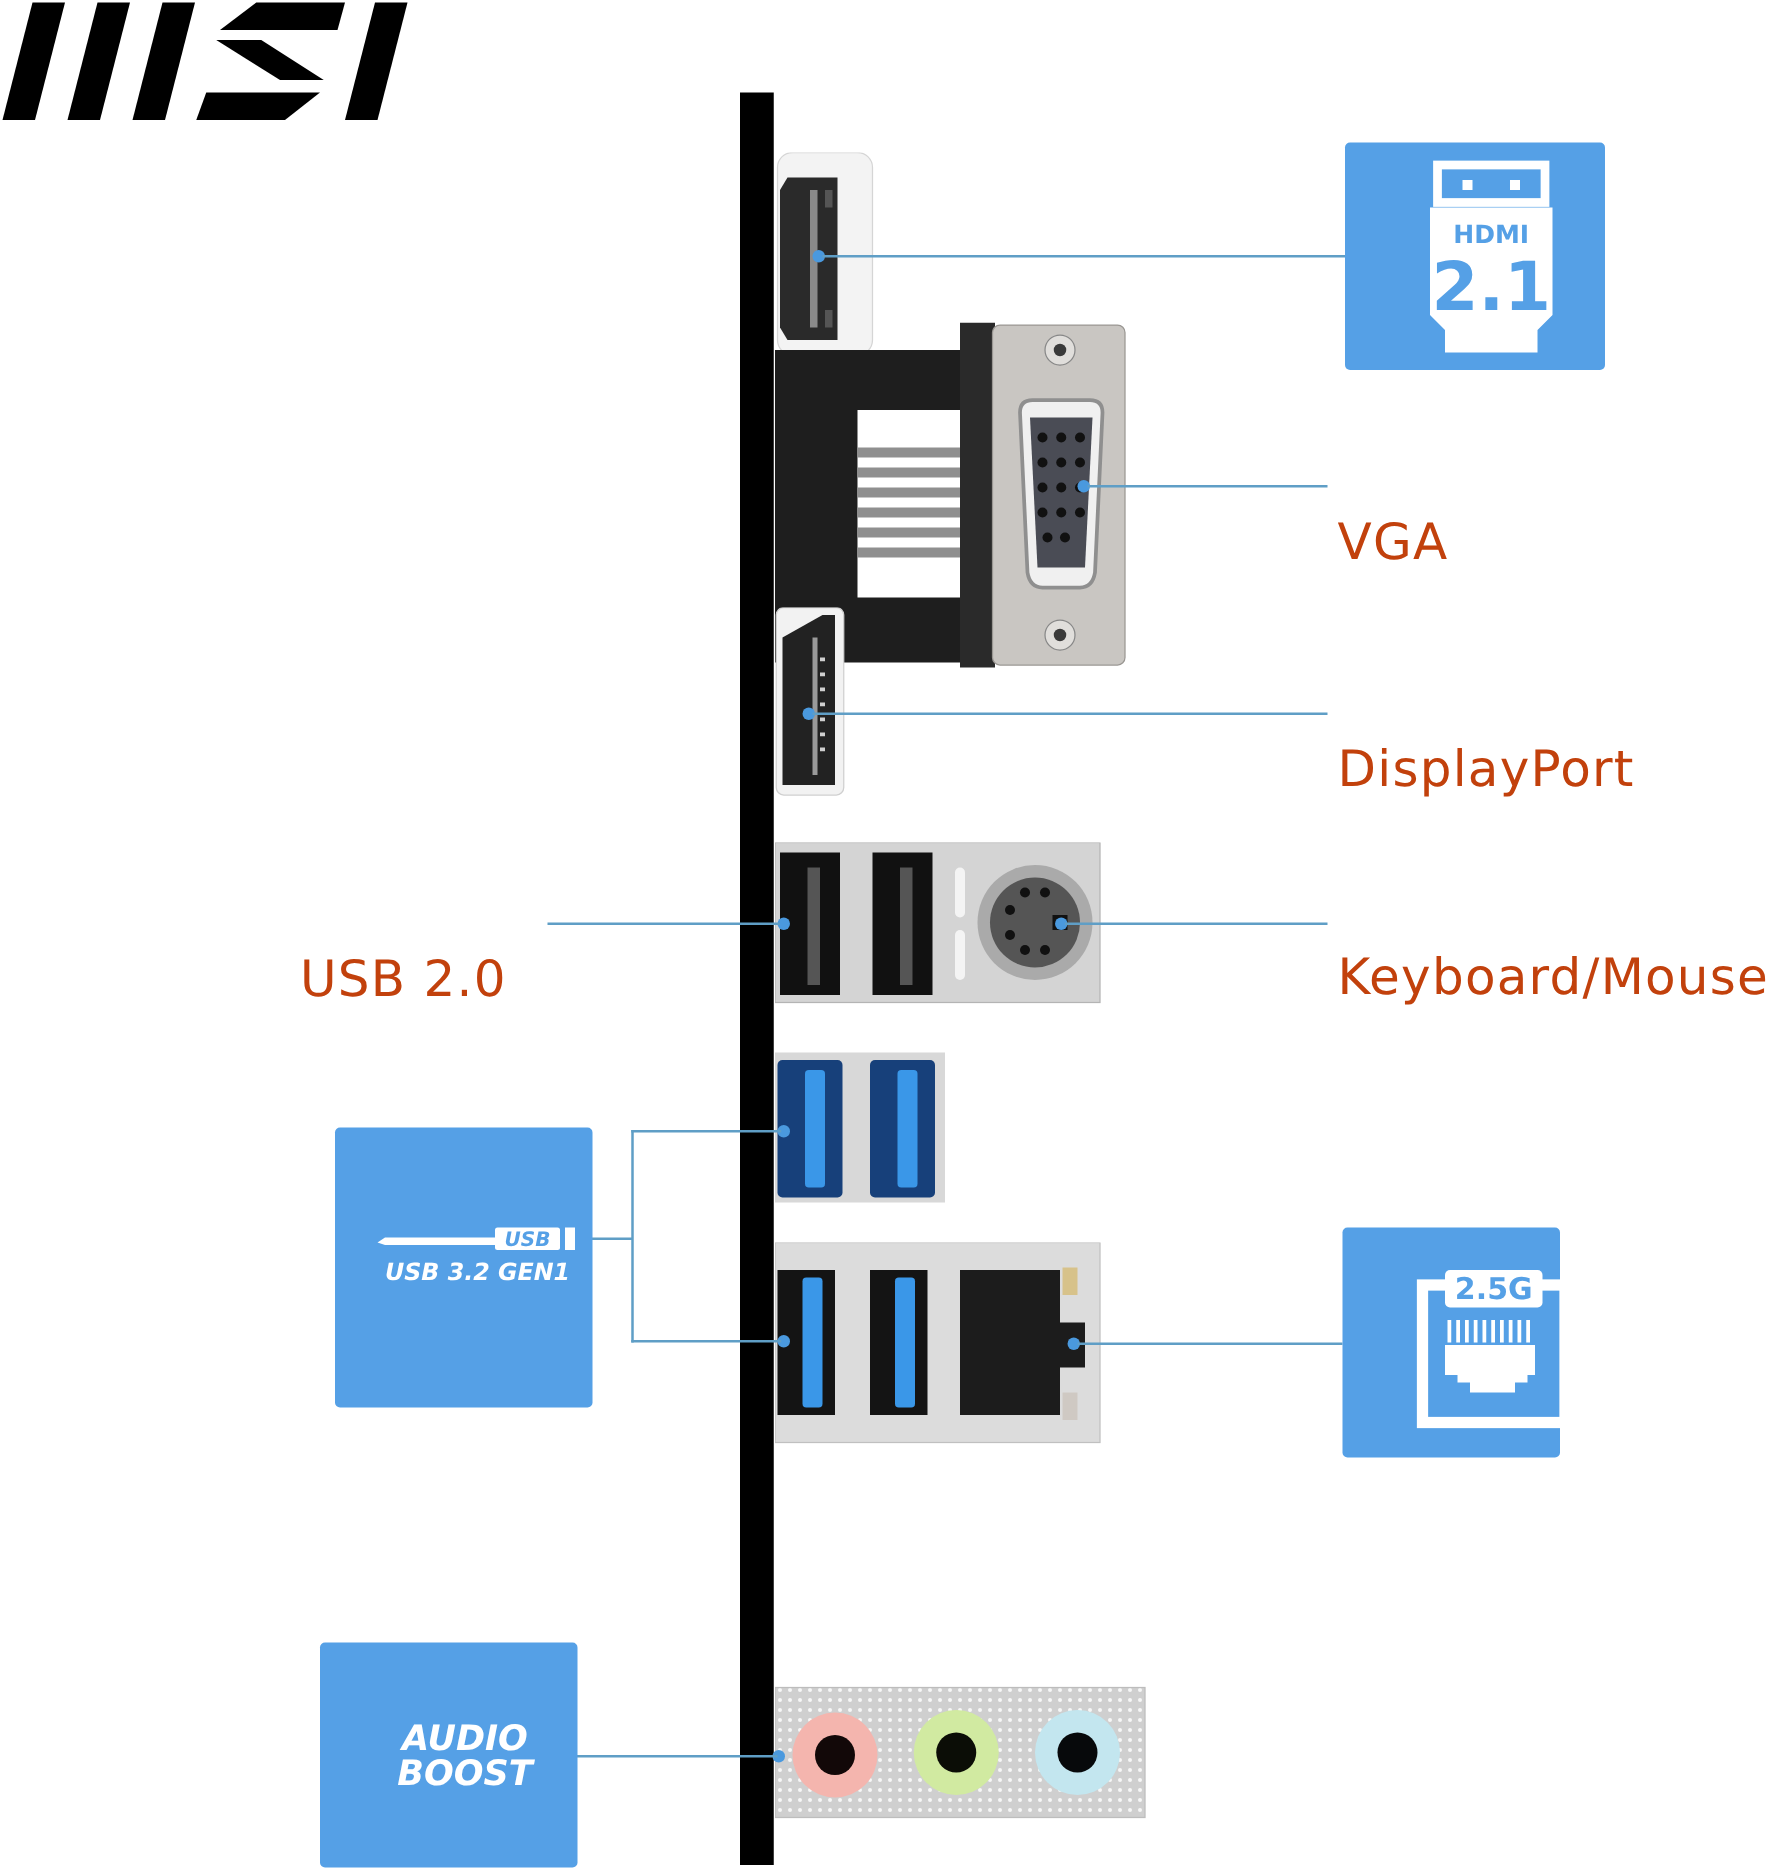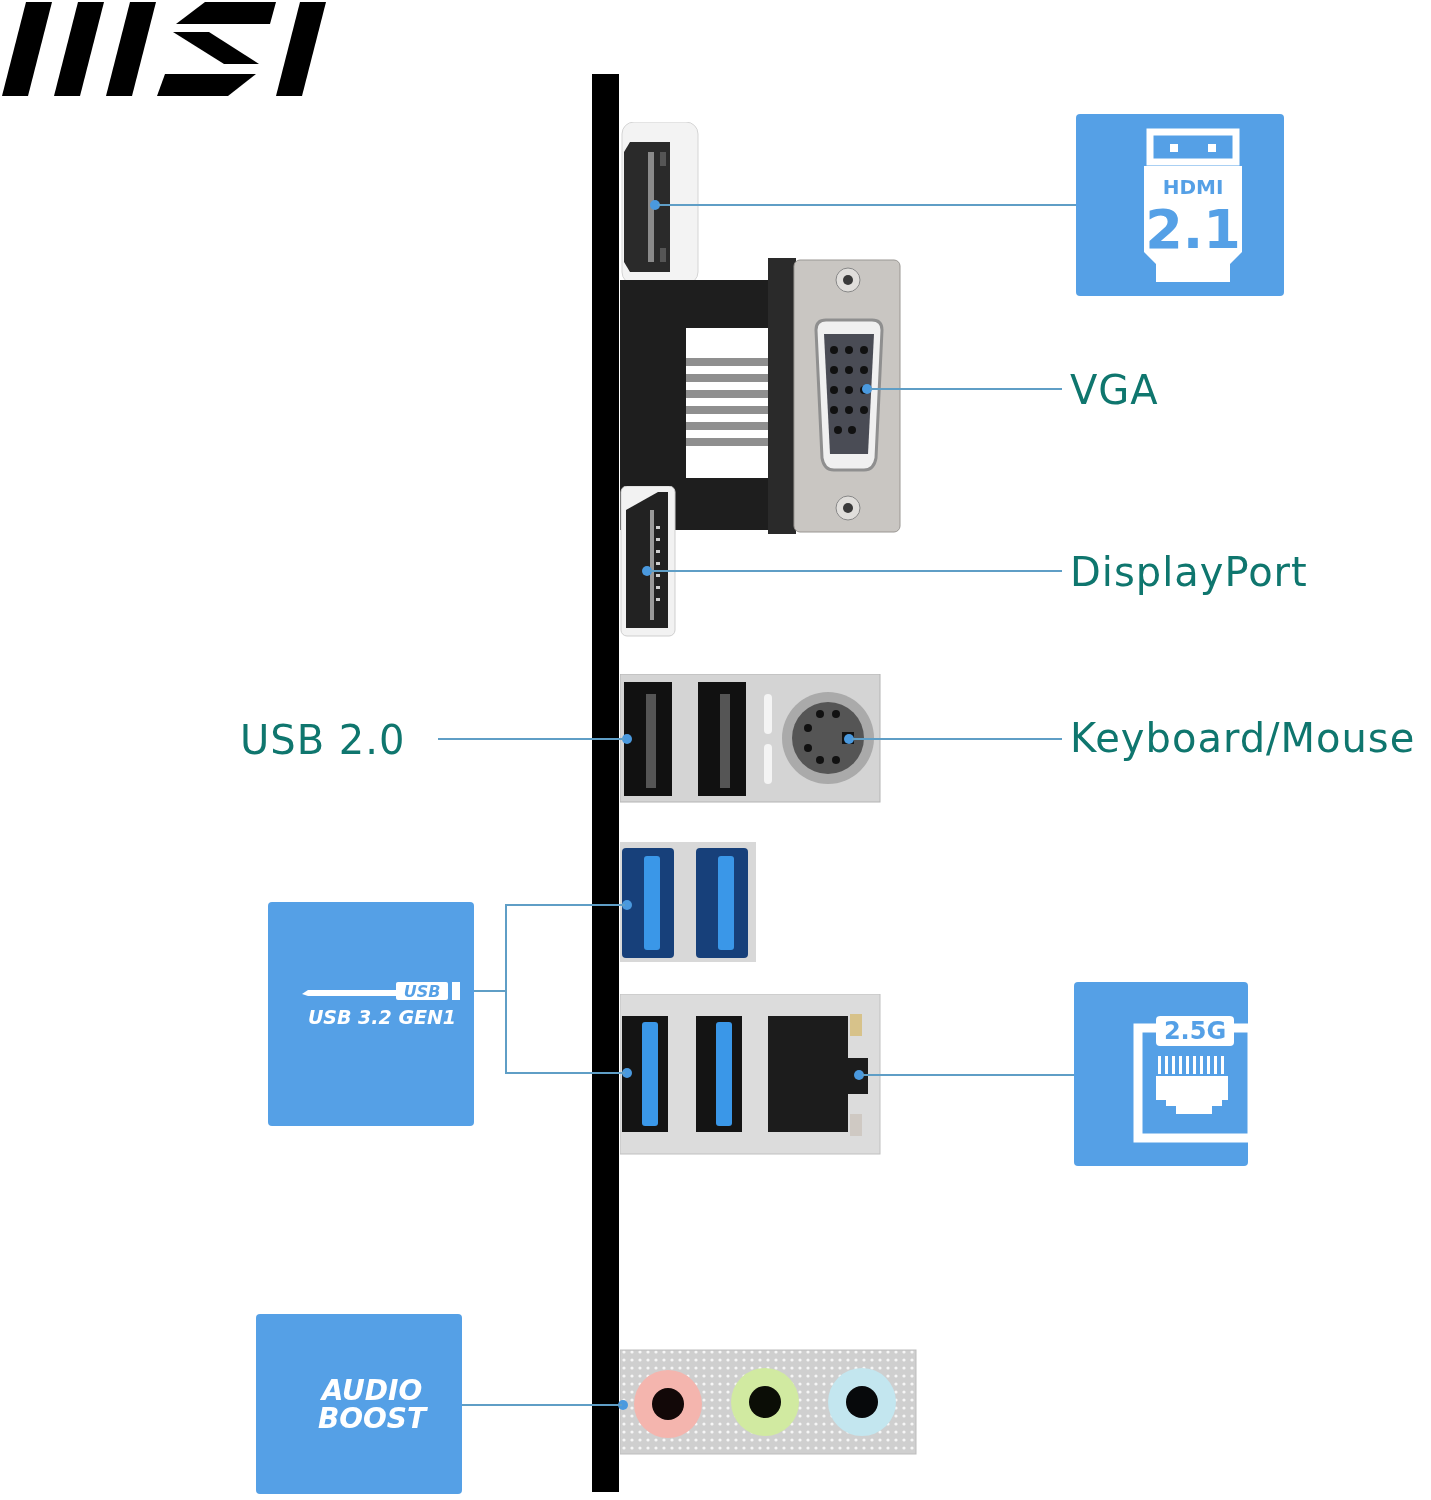--- a/index.html
+++ b/index.html
@@ -1,20 +1,20 @@
 <!DOCTYPE html>
 <html><head>
 <meta charset="utf-8">
 <style>
   html, body { margin:0; padding:0; background:#ffffff; }
   body { width:1431px; height:1500px; position:relative; overflow:hidden; font-family:"DejaVu Sans", sans-serif; }
   .abs { position:absolute; }
   .logo { left:0; top:0; width:330px; height:100px; }
   .rail { left:592px; top:74px; width:27px; height:1418px; background:#000; }
-  .label { position:absolute; font-family:"DejaVu Sans", sans-serif; font-size:40px; color:#0f766e; letter-spacing:1px; line-height:1; white-space:nowrap; }
+  .label { position:absolute; font-family:"DejaVu Sans", sans-serif; font-size:40px; color:#c2410c; letter-spacing:1px; line-height:1; white-space:nowrap;margin-top:44px; }
   .badge { position:absolute; background:#55a0e6; border-radius:4px;padding-left:26px; }
   .line { position:absolute; background:#5f9ec6; }
   .dot { position:absolute; width:10px; height:10px; border-radius:50%; background:#4a99de; }
   svg { display:block; }
   .badge-text { font-family:"DejaVu Sans", sans-serif; font-weight:bold; font-style:italic; fill:#fff; }
 </style>
 </head>
 <body>
 
 <div class="abs logo">

